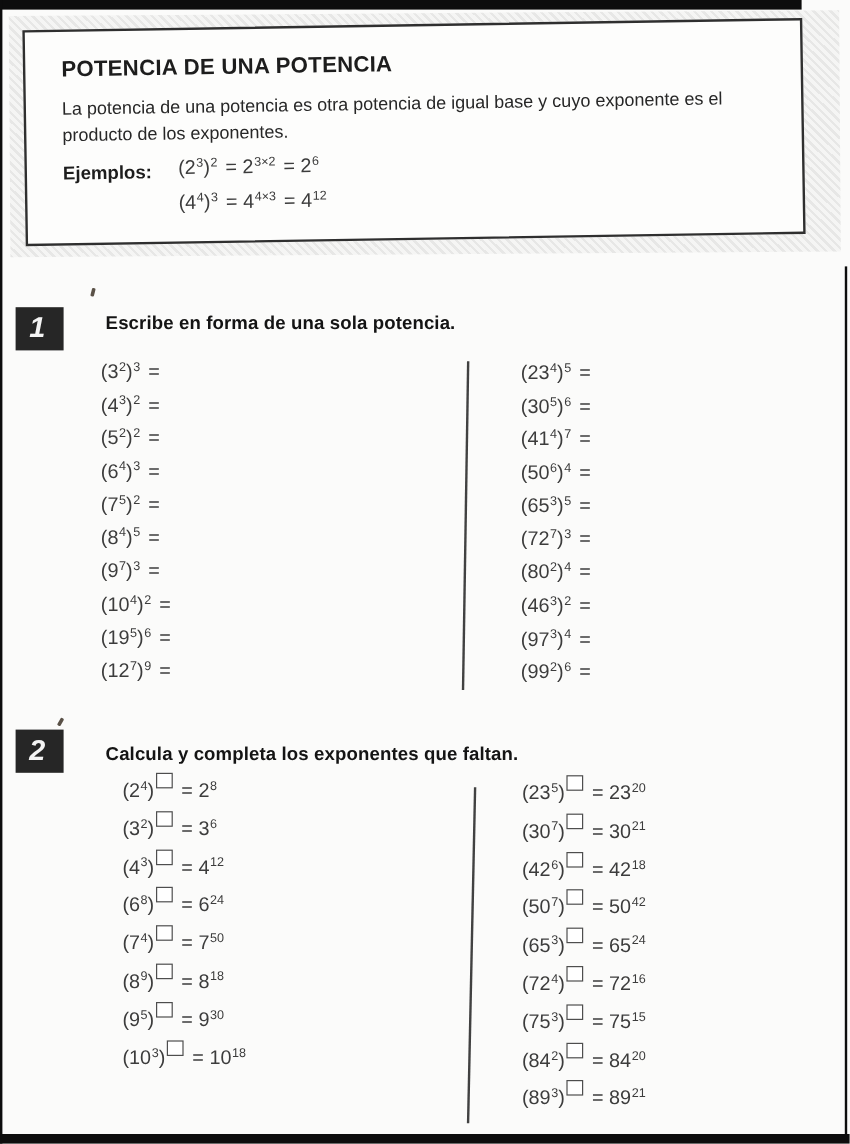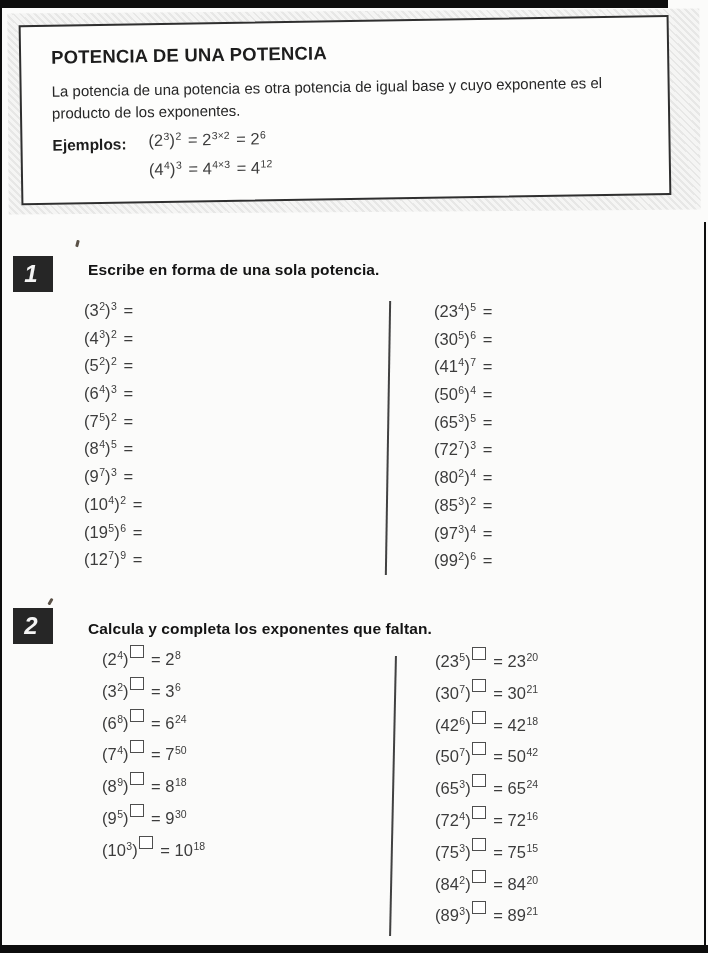--- a/index.html
+++ b/index.html
@@ -112,31 +112,32 @@
   </div>
 <div class="vline vline-1"></div>
 <div class="expr-list list-ex1" style="left:398px; top:302px;margin-left:36px;">
     <div class="expr"><span class="t">(23</span><span class="sup">4</span><span class="t">)</span><span class="sup">5</span><span class="eq"> =</span></div>
     <div class="expr"><span class="t">(30</span><span class="sup">5</span><span class="t">)</span><span class="sup">6</span><span class="eq"> =</span></div>
     <div class="expr"><span class="t">(41</span><span class="sup">4</span><span class="t">)</span><span class="sup">7</span><span class="eq"> =</span></div>
     <div class="expr"><span class="t">(50</span><span class="sup">6</span><span class="t">)</span><span class="sup">4</span><span class="eq"> =</span></div>
     <div class="expr"><span class="t">(65</span><span class="sup">3</span><span class="t">)</span><span class="sup">5</span><span class="eq"> =</span></div>
     <div class="expr"><span class="t">(72</span><span class="sup">7</span><span class="t">)</span><span class="sup">3</span><span class="eq"> =</span></div>
     <div class="expr"><span class="t">(80</span><span class="sup">2</span><span class="t">)</span><span class="sup">4</span><span class="eq"> =</span></div>
-    <div class="expr"><span class="t">(85</span><span class="sup">3</span><span class="t">)</span><span class="sup">2</span><span class="eq"> =</span></div>
+    <div class="expr"><span class="t">(46</span><span class="sup">3</span><span class="t">)</span><span class="sup">2</span><span class="eq"> =</span></div>
     <div class="expr"><span class="t">(97</span><span class="sup">3</span><span class="t">)</span><span class="sup">4</span><span class="eq"> =</span></div>
     <div class="expr"><span class="t">(99</span><span class="sup">2</span><span class="t">)</span><span class="sup">6</span><span class="eq"> =</span></div>
   </div>
 
 <div class="tick tick-2"></div>
 <div class="badge" style="left:13px; top:608px;">2</div>
 <div class="instruction" style="left:88px; top:620px;">Calcula y completa los exponentes que faltan.</div>
 <div class="expr-list list-ex2" style="left:85px; top:650px;margin-left:17px;">
     <div class="expr"><span class="t">(2</span><span class="sup">4</span><span class="t">)</span><span class="ansbox"></span><span class="eq"> = </span><span class="t">2</span><span class="sup">8</span></div>
     <div class="expr"><span class="t">(3</span><span class="sup">2</span><span class="t">)</span><span class="ansbox"></span><span class="eq"> = </span><span class="t">3</span><span class="sup">6</span></div>
+    <div class="expr"><span class="t">(4</span><span class="sup">3</span><span class="t">)</span><span class="ansbox"></span><span class="eq"> = </span><span class="t">4</span><span class="sup">12</span></div>
     <div class="expr"><span class="t">(6</span><span class="sup">8</span><span class="t">)</span><span class="ansbox"></span><span class="eq"> = </span><span class="t">6</span><span class="sup">24</span></div>
     <div class="expr"><span class="t">(7</span><span class="sup">4</span><span class="t">)</span><span class="ansbox"></span><span class="eq"> = </span><span class="t">7</span><span class="sup">50</span></div>
     <div class="expr"><span class="t">(8</span><span class="sup">9</span><span class="t">)</span><span class="ansbox"></span><span class="eq"> = </span><span class="t">8</span><span class="sup">18</span></div>
     <div class="expr"><span class="t">(9</span><span class="sup">5</span><span class="t">)</span><span class="ansbox"></span><span class="eq"> = </span><span class="t">9</span><span class="sup">30</span></div>
     <div class="expr"><span class="t">(10</span><span class="sup">3</span><span class="t">)</span><span class="ansbox"></span><span class="eq"> = </span><span class="t">10</span><span class="sup">18</span></div>
   </div>
 <div class="vline vline-2"></div>
 <div class="expr-list list-ex2" style="left:403px; top:652px;margin-left:32px;">
     <div class="expr"><span class="t">(23</span><span class="sup">5</span><span class="t">)</span><span class="ansbox"></span><span class="eq"> = </span><span class="t">23</span><span class="sup">20</span></div>
     <div class="expr"><span class="t">(30</span><span class="sup">7</span><span class="t">)</span><span class="ansbox"></span><span class="eq"> = </span><span class="t">30</span><span class="sup">21</span></div>

